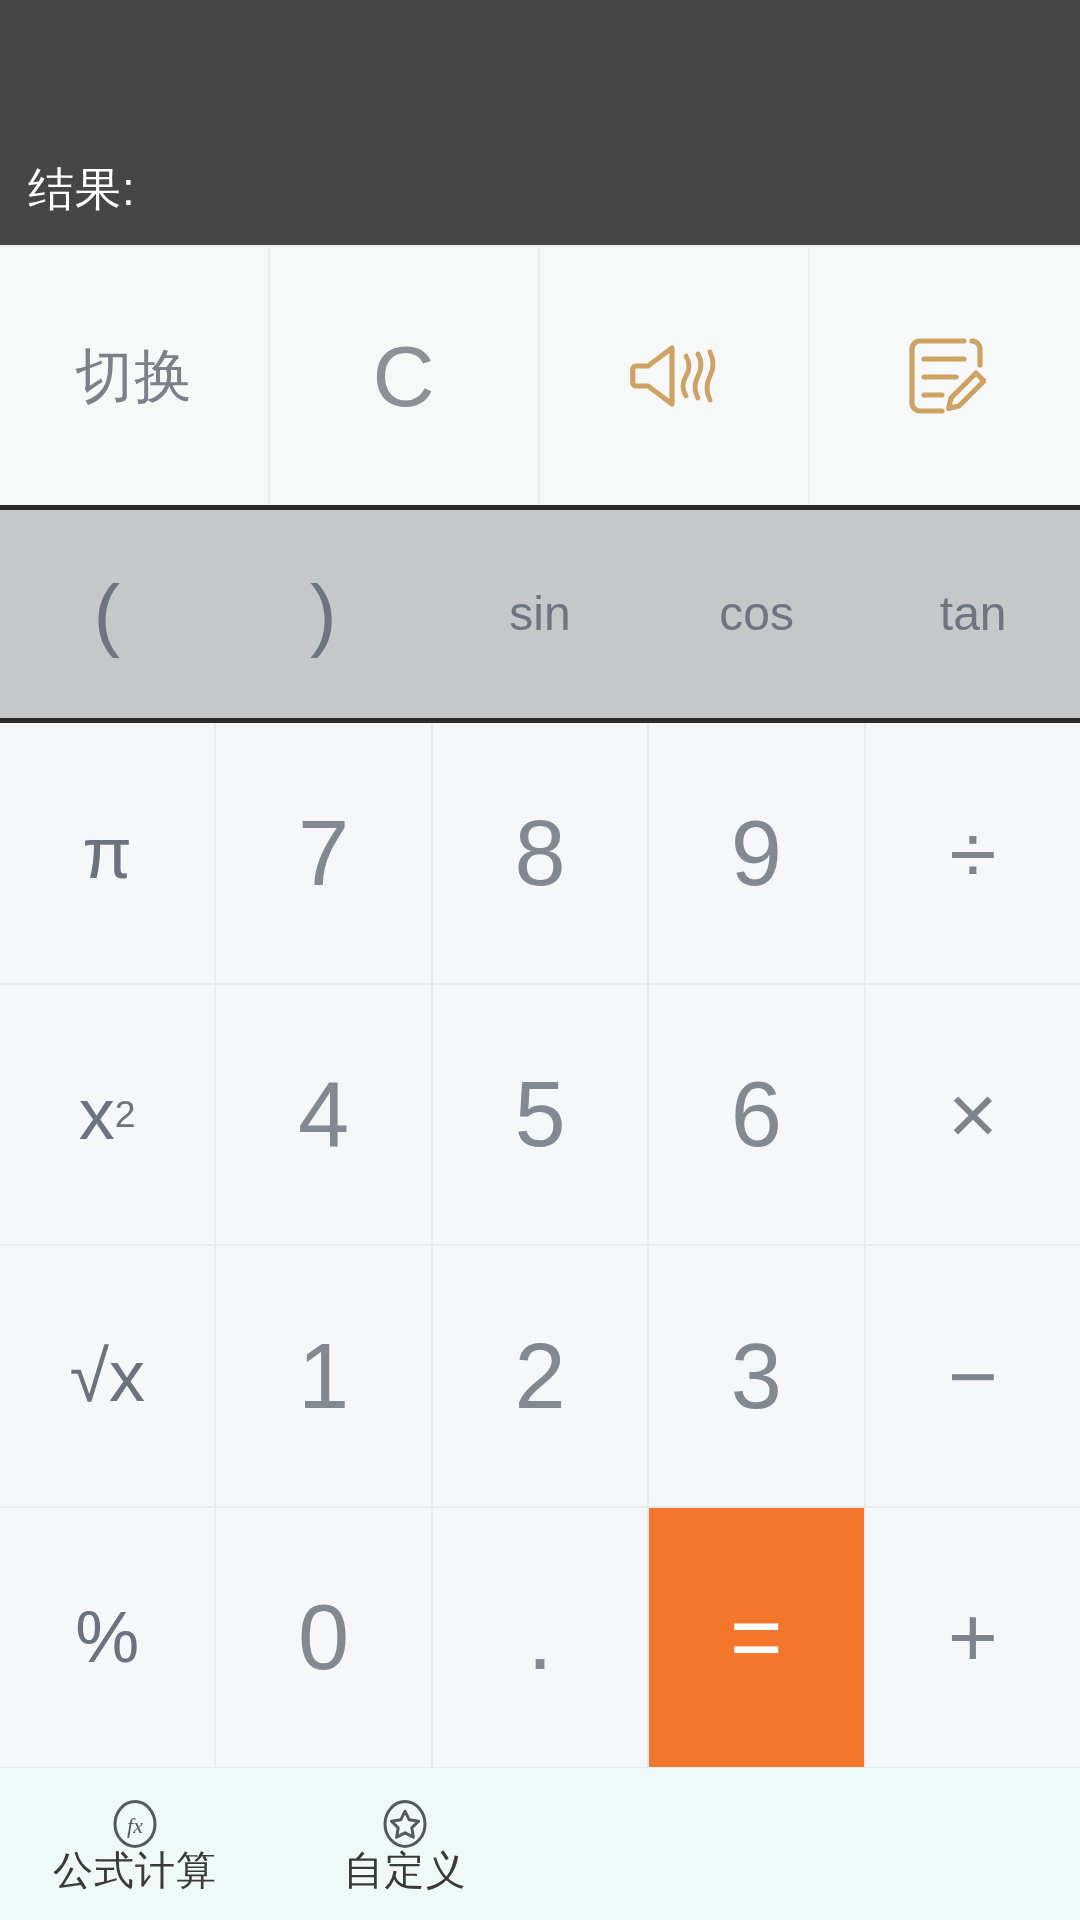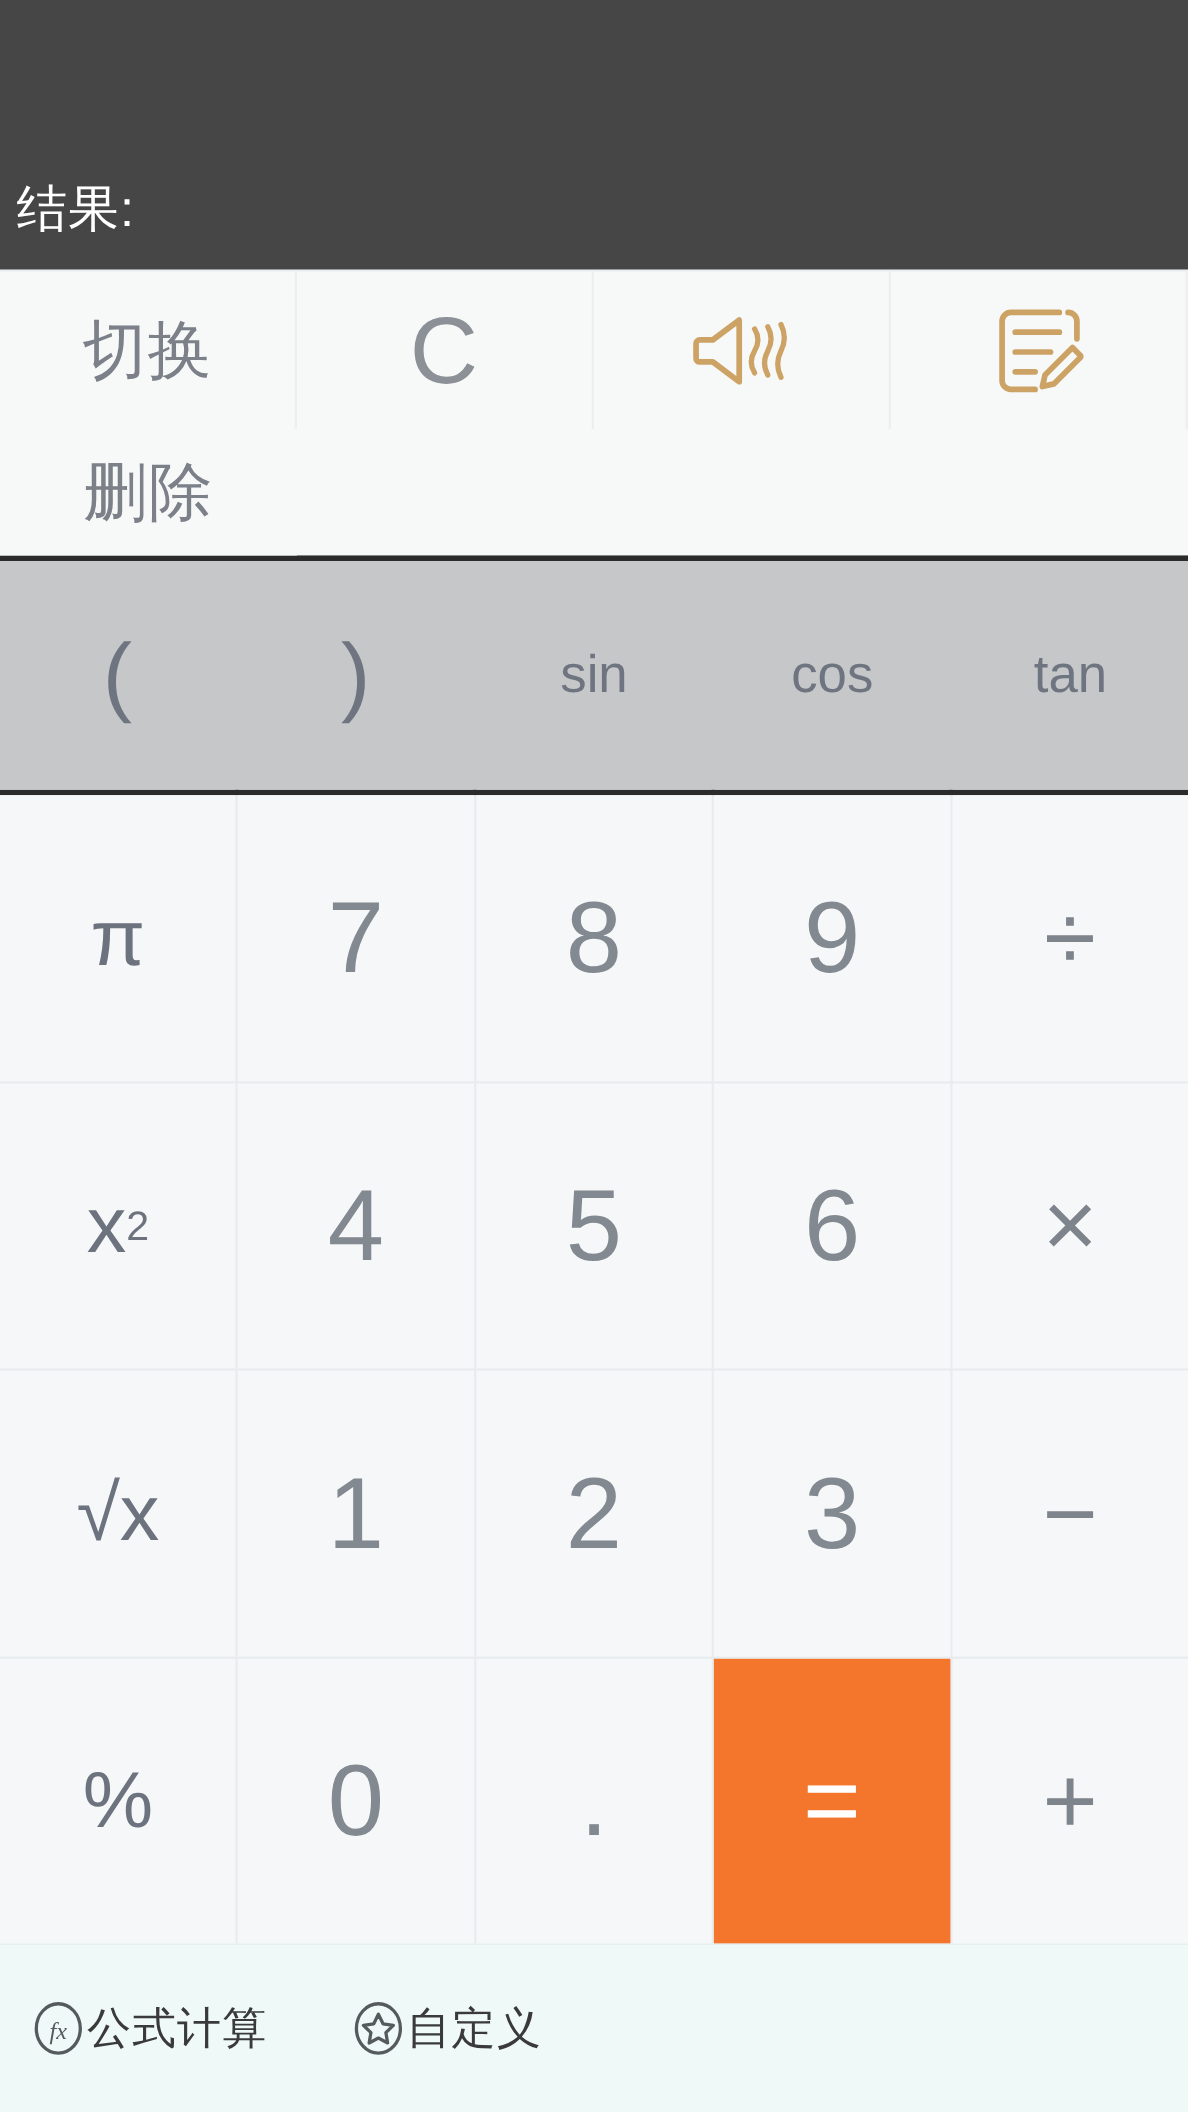--- a/index.html
+++ b/index.html
@@ -24,21 +24,21 @@
   
   .display {
     position: relative;
     height: 245px;
     background: #464646;
     flex: 0 0 245px;
     display: flex;
     flex-direction: column;
     justify-content: flex-end;
     box-sizing: border-box;
-    padding: 0 0 28px 15px;
+    padding: 0 0 28px 28px;
   }
   .display-expression {
     color: #ffffff;
     font-size: 44px;
     line-height: 52px;
     min-height: 52px;
     text-align: left;
     letter-spacing: 0.5px;
     font-weight: 400;
     white-space: pre;
@@ -160,21 +160,21 @@
   
   .bottom-nav {
     flex: 0 0 152px;
     display: grid;
     grid-template-columns: repeat(4, 1fr);
     background: #effaf8;
     border-top: 1px solid #e2efed;
   }
   .nav-item {
     display: flex;
-    flex-direction: row;
+    flex-direction: column;
     align-items: center;
     justify-content: center;
     gap: 0;
   }
   .nav-icon {
     width: 52px;
     height: 52px;
     display: flex;
     align-items: center;
     justify-content: center;
@@ -224,23 +224,20 @@
           <path d="M34 4 a4 4 0 0 1 4 4 v8"></path>
           <path d="M10 13 h20"></path>
           <path d="M10 22 h16"></path>
           <path d="M10 31 h9"></path>
           <path d="M36 20 l4 4 -12.5 12.5 -5.2 1.2 1.2 -5.2 z"></path>
         </svg>
       </span>
     </div>
 
 
-    <div class="func-cell">
-      <span class="func-label">删除</span>
-    </div>
   </div>
 
   <div class="sci-row">
     <div class="sci-cell paren">(</div>
     <div class="sci-cell paren">)</div>
     <div class="sci-cell">sin</div>
     <div class="sci-cell">cos</div>
     <div class="sci-cell">tan</div>
   </div>
 

